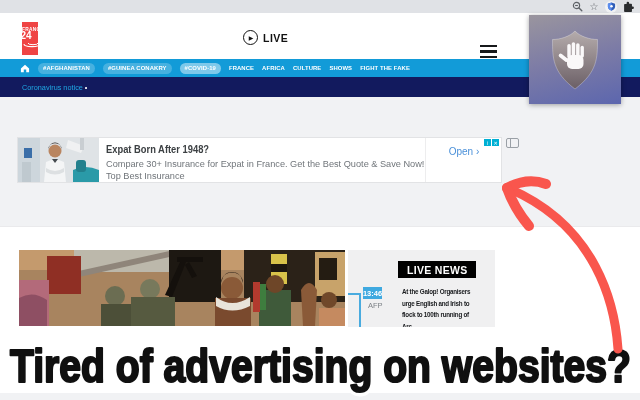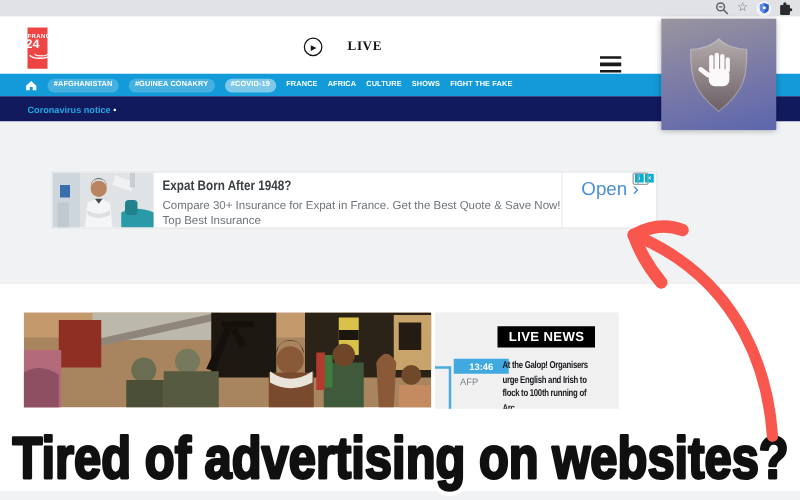--- a/index.html
+++ b/index.html
@@ -13,64 +13,64 @@
   .chrome-icons .ci{display:flex;align-items:center;justify-content:center;width:12px;height:12px;}
   .star-glyph{font-size:10px;color:#5f6368;line-height:12px;}
   .ext-circle{width:12px;height:12px;border-radius:50%;background:#f2f3f5;display:flex;align-items:center;justify-content:center;}
 
   
   .site-header{left:0;top:13px;width:640px;height:46px;background:#fff;}
   .logo{left:22px;top:9px;width:16px;height:33px;background:#ef4444;color:#fff;text-align:center;cursor:pointer;}
   .logo-l1{font-size:4.8px;font-weight:bold;letter-spacing:.3px;margin-top:5px;}
   .logo-l2{font-size:10px;font-weight:bold;line-height:8px;margin-left:-8px;}
   .logo svg{display:block;margin:1px auto 0;}
-  .live-btn{left:243px;top:17px;display:flex;align-items:center;gap:20px;cursor:pointer;font-family:Liberation Serif, serif;}
+  .live-btn{left:243px;top:17px;display:flex;align-items:center;gap:5px;cursor:pointer;}
   .play-circle{width:15px;height:15px;border:1.6px solid #121212;border-radius:50%;display:flex;align-items:center;justify-content:center;background:#fff;box-sizing:border-box;}
   .play-glyph{font-size:6px;color:#121212;margin-left:1px;}
   .live-label{font-size:10.5px;font-weight:bold;color:#121212;letter-spacing:.5px;}
   .hamburger{left:480px;top:32px;width:17px;height:13px;display:flex;flex-direction:column;justify-content:space-between;cursor:pointer;}
   .hamburger div{height:2.4px;background:#17191b;}
 
   
   .nav-bar{left:0;top:59px;width:640px;height:18px;background:#129bd8;display:flex;align-items:center;
     padding-left:20px;gap:8px;box-sizing:border-box;color:#fff;font-size:5.9px;font-weight:bold;letter-spacing:.1px;white-space:nowrap;}
   .nav-item{cursor:pointer;}
   .pill{background:rgba(255,255,255,.22);border-radius:8px;padding:2.5px 5px;}
   .pill-hl{background:rgba(255,255,255,.46);}
 
   
   .notice-bar{left:0;top:77px;width:640px;height:20px;background:#121a5e;color:#fff;display:flex;align-items:center;
     padding-left:22px;box-sizing:border-box;font-size:7.3px;white-space:nowrap;}
-  .notice-title{color:#1fa9e6;font-weight:bold;}
+  .notice-title{color:#1fa9e6;font-weight:normal;}
 
   
   .content-white{left:0;top:226px;width:640px;height:166px;background:#fff;border-top:1px solid #eaeaec;}
 
   
-  .ad{left:17px;top:137px;width:485px;height:46px;background:#fff;border:1px solid #e2e3e5;box-sizing:border-box;margin-left:24px;}
+  .ad{left:17px;top:137px;width:485px;height:46px;background:#fff;border:1px solid #e2e3e5;box-sizing:border-box;}
   .ad-img{left:0;top:0;width:81px;height:44px;}
   .ad-title{left:88px;top:5px;font-size:11px;font-weight:bold;color:#3c4043;transform:scaleX(.85);transform-origin:left;white-space:nowrap;cursor:pointer;}
   .ad-desc{left:88px;top:21px;font-size:9.2px;color:#70757a;white-space:nowrap;text-align:right;}
   .ad-src{left:88px;top:32.5px;font-size:9.2px;color:#70757a;}
   .ad-sep{left:407px;top:0;width:1px;height:44px;background:#ededee;}
   .ad-cta{left:408px;top:0;width:76px;height:27px;display:flex;align-items:center;justify-content:center;
-    color:#4a90d9;font-size:15px;cursor:pointer;}
+    color:#4a90d9;font-size:10px;cursor:pointer;}
   .adchoices{right:2px;top:1px;display:flex;gap:1px;}
   .adc{width:7px;height:7px;background:#00b0d4;color:#fff;font-size:5px;display:flex;align-items:center;justify-content:center;cursor:pointer;}
   .side-icon{left:506px;top:138px;width:11px;height:8px;border:1.5px solid #9aa0a6;border-radius:2px;cursor:pointer;}
   .side-icon div{position:absolute;left:2.5px;top:0;width:1.5px;height:8px;background:#9aa0a6;}
 
   
   .news-photo{left:19px;top:250px;width:326px;height:76px;cursor:pointer;}
   .live-panel{left:348px;top:250px;width:147px;height:77px;background:#f0f0f1;overflow:hidden;}
   .live-badge{position:absolute;left:50px;top:11px;background:#000;color:#fff;font-size:10.5px;font-weight:bold;
     padding:2.5px 9px;letter-spacing:.3px;white-space:nowrap;}
   .tl-h{position:absolute;left:0;top:43px;width:12px;height:1.5px;background:#49abdf;}
   .tl-v{position:absolute;left:11px;top:43px;width:1.5px;height:40px;background:#49abdf;}
-  .time-chip{position:absolute;left:15px;top:37px;width:44px;height:12px;background:#3fa9e0;color:#fff;
+  .time-chip{position:absolute;left:15px;top:37px;width:19px;height:12px;background:#3fa9e0;color:#fff;
     font-size:7.5px;font-weight:bold;display:flex;align-items:center;justify-content:center;}
   .afp{position:absolute;left:20px;top:51px;font-size:7.5px;color:#7d8287;}
   .headline{position:absolute;left:54px;top:36px;font-size:8px;font-weight:bold;color:#17191c;line-height:11.5px;
     letter-spacing:-.3px;transform:scaleX(.78);transform-origin:left top;white-space:nowrap;cursor:pointer;}
 
   
   .popup{left:529px;top:15px;width:92px;height:89px;z-index:40;
     background:linear-gradient(165deg,#9a959e 0%,#7d7ca6 48%,#5c66ae 100%);
     box-shadow:0 1px 5px rgba(0,0,0,.35);display:flex;align-items:center;justify-content:center;}
 

